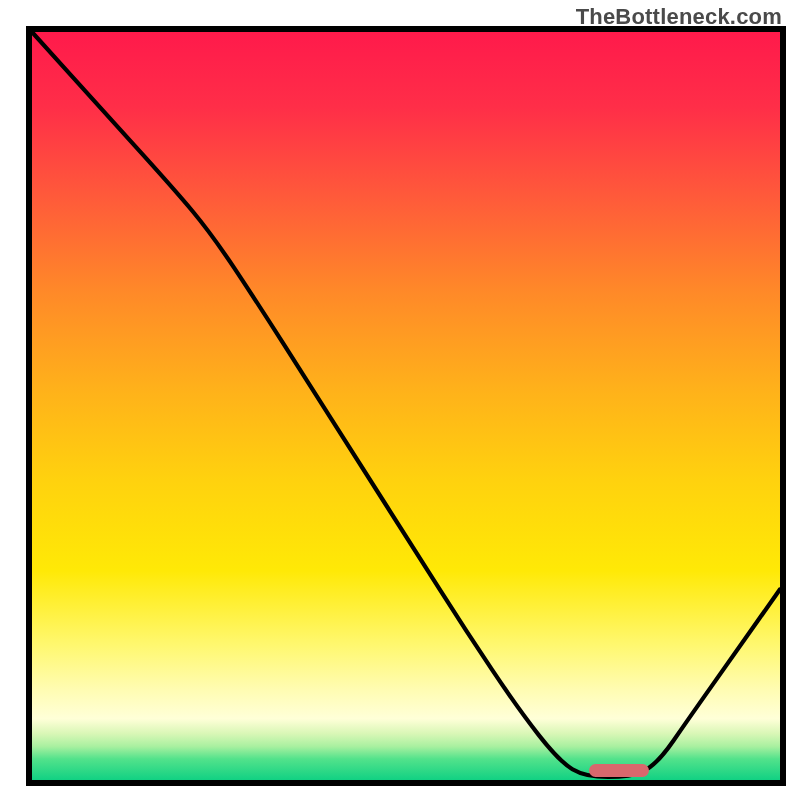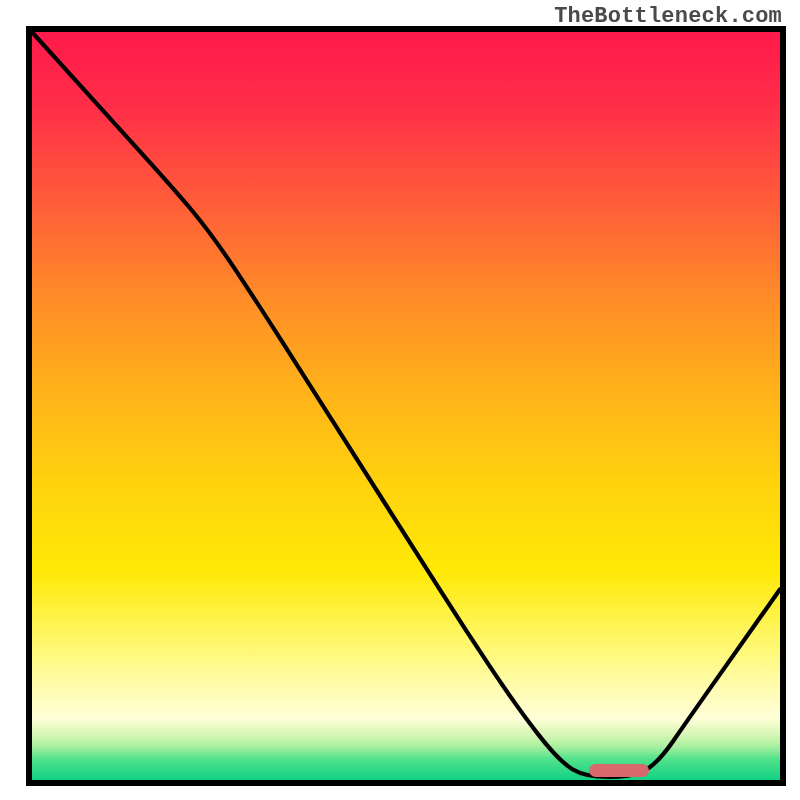--- a/index.html
+++ b/index.html
@@ -16,21 +16,20 @@
     height: 800px;
   }
   .watermark {
     position: absolute;
     top: 4px;
     right: 18px;
     font-size: 22px;
     font-weight: 700;
     color: #4a4a4a;
     letter-spacing: 0.2px;
-    font-family: Liberation Mono, monospace;
   }
   .plot {
     position: absolute;
     left: 26px;
     top: 26px;
     width: 748px;
     height: 748px;
     border: 6px solid #000;
     box-sizing: content-box;
     overflow: hidden;

